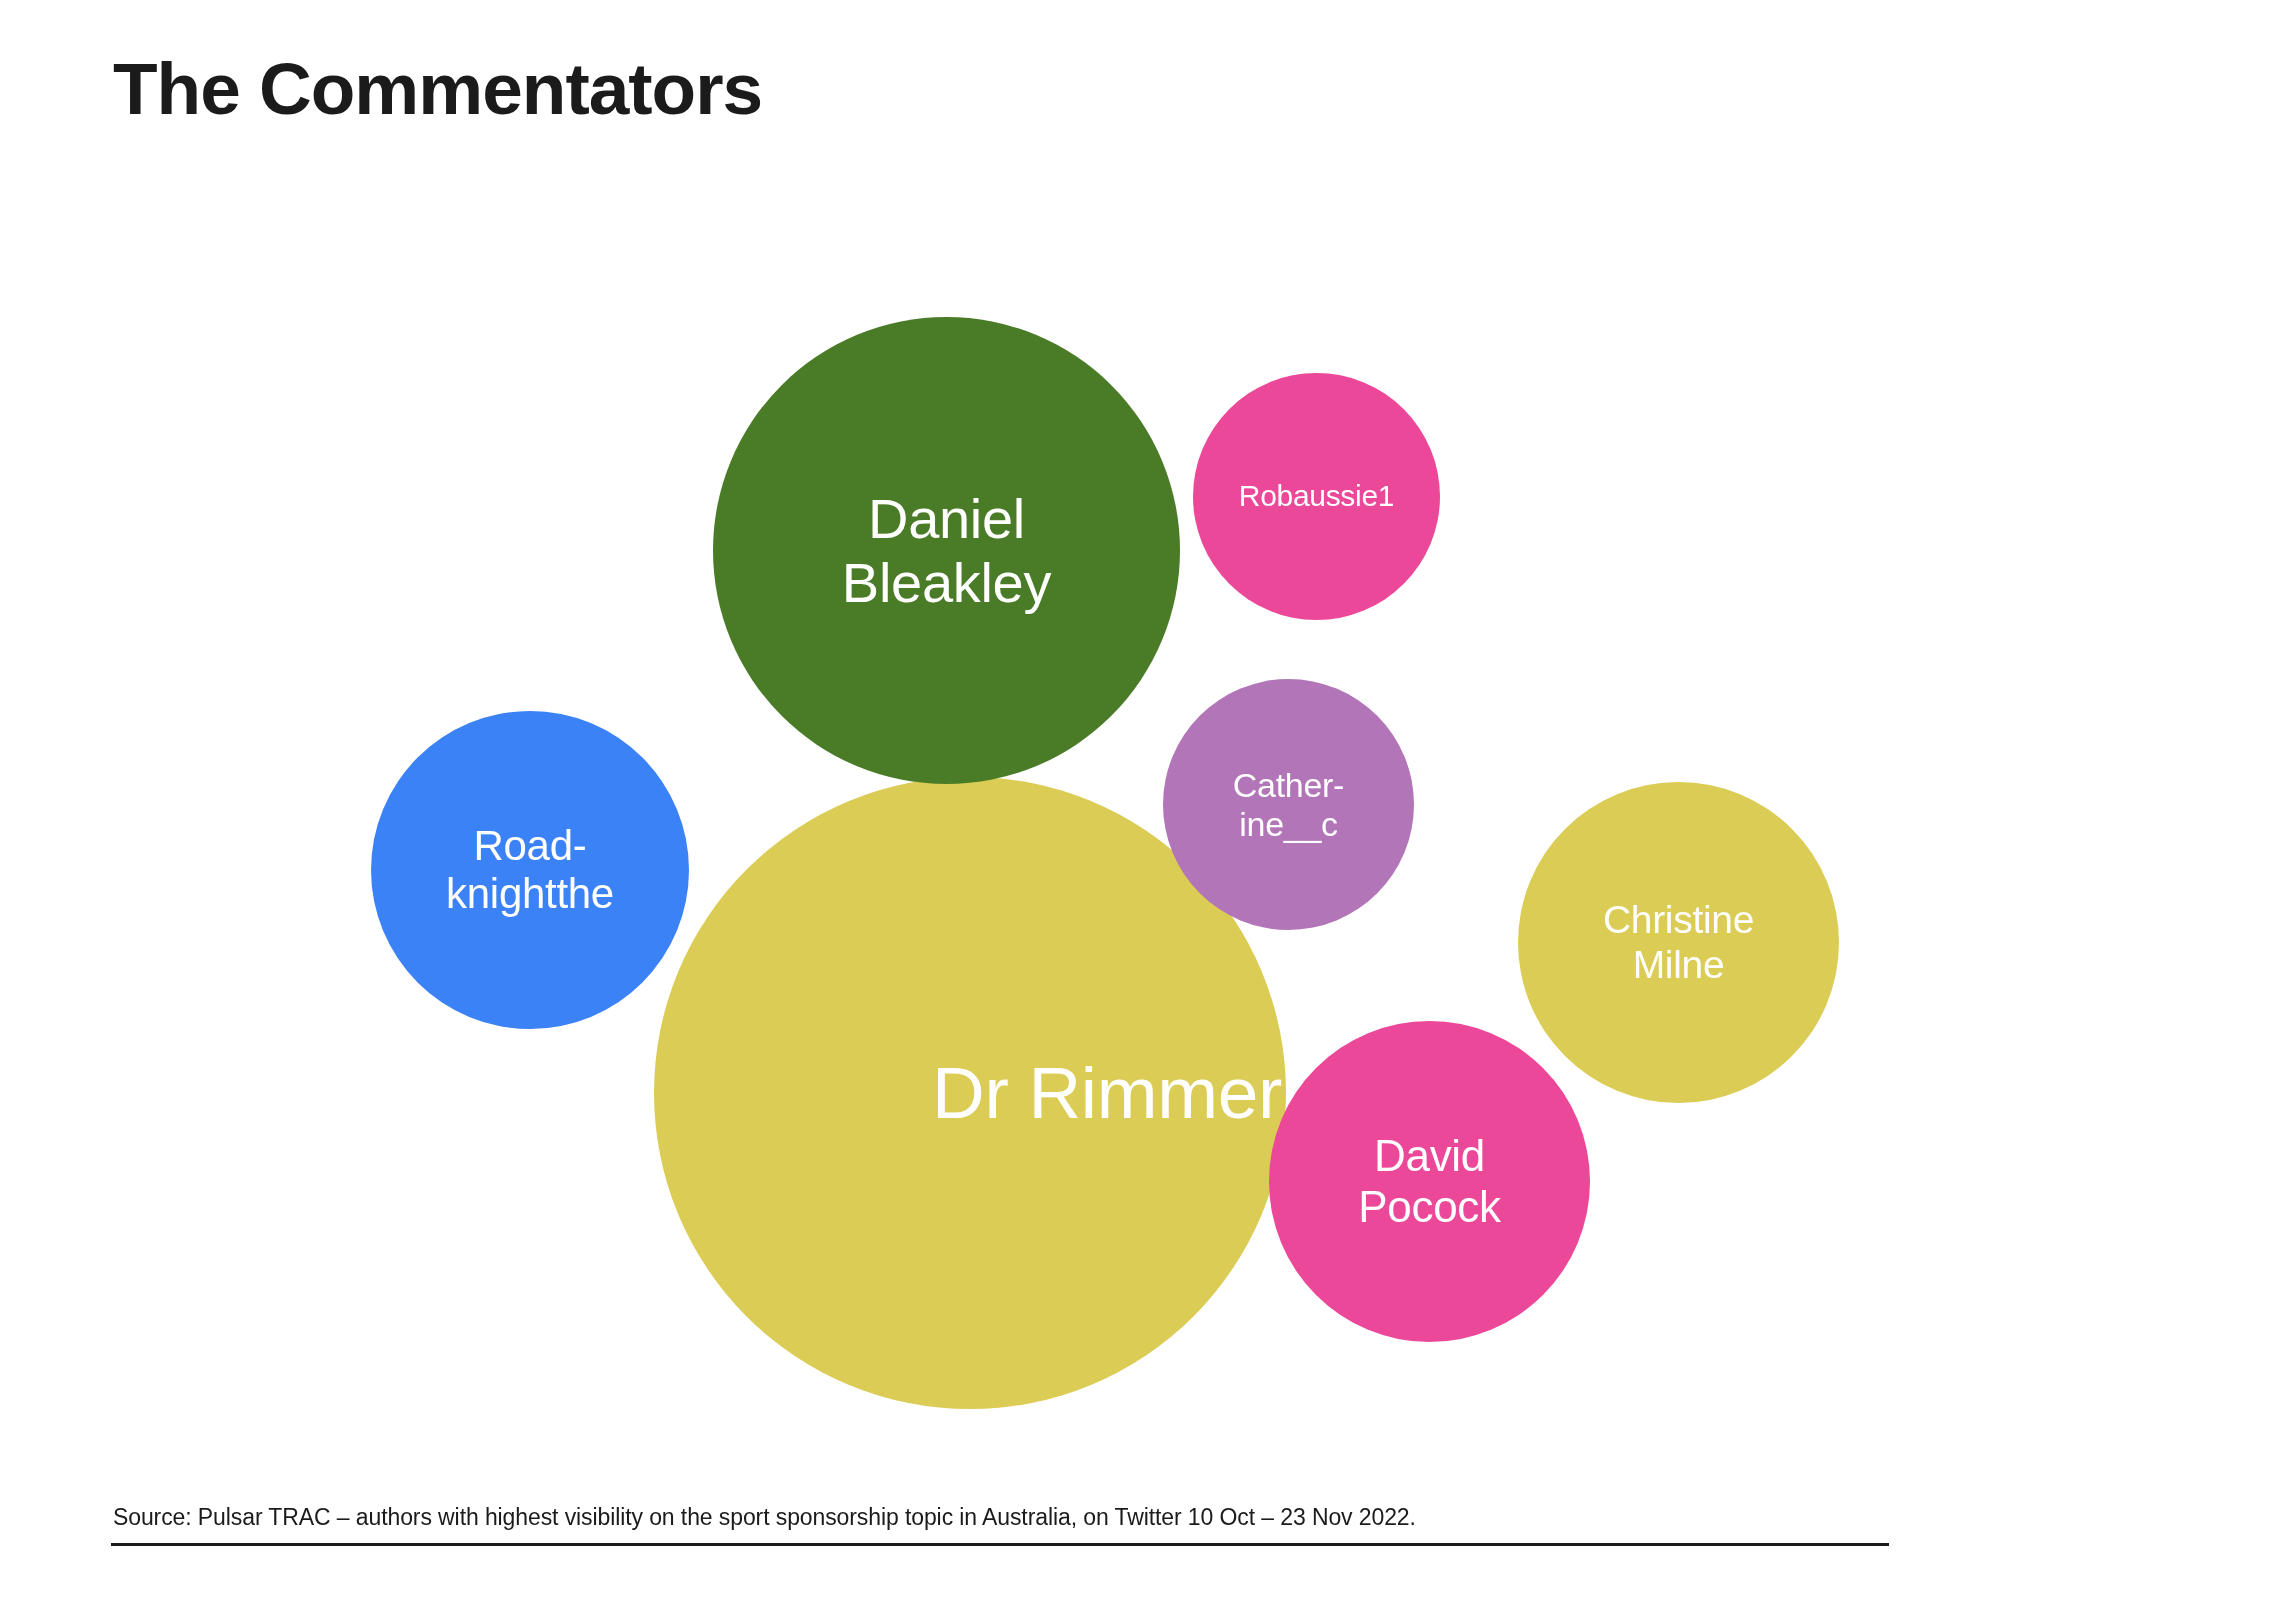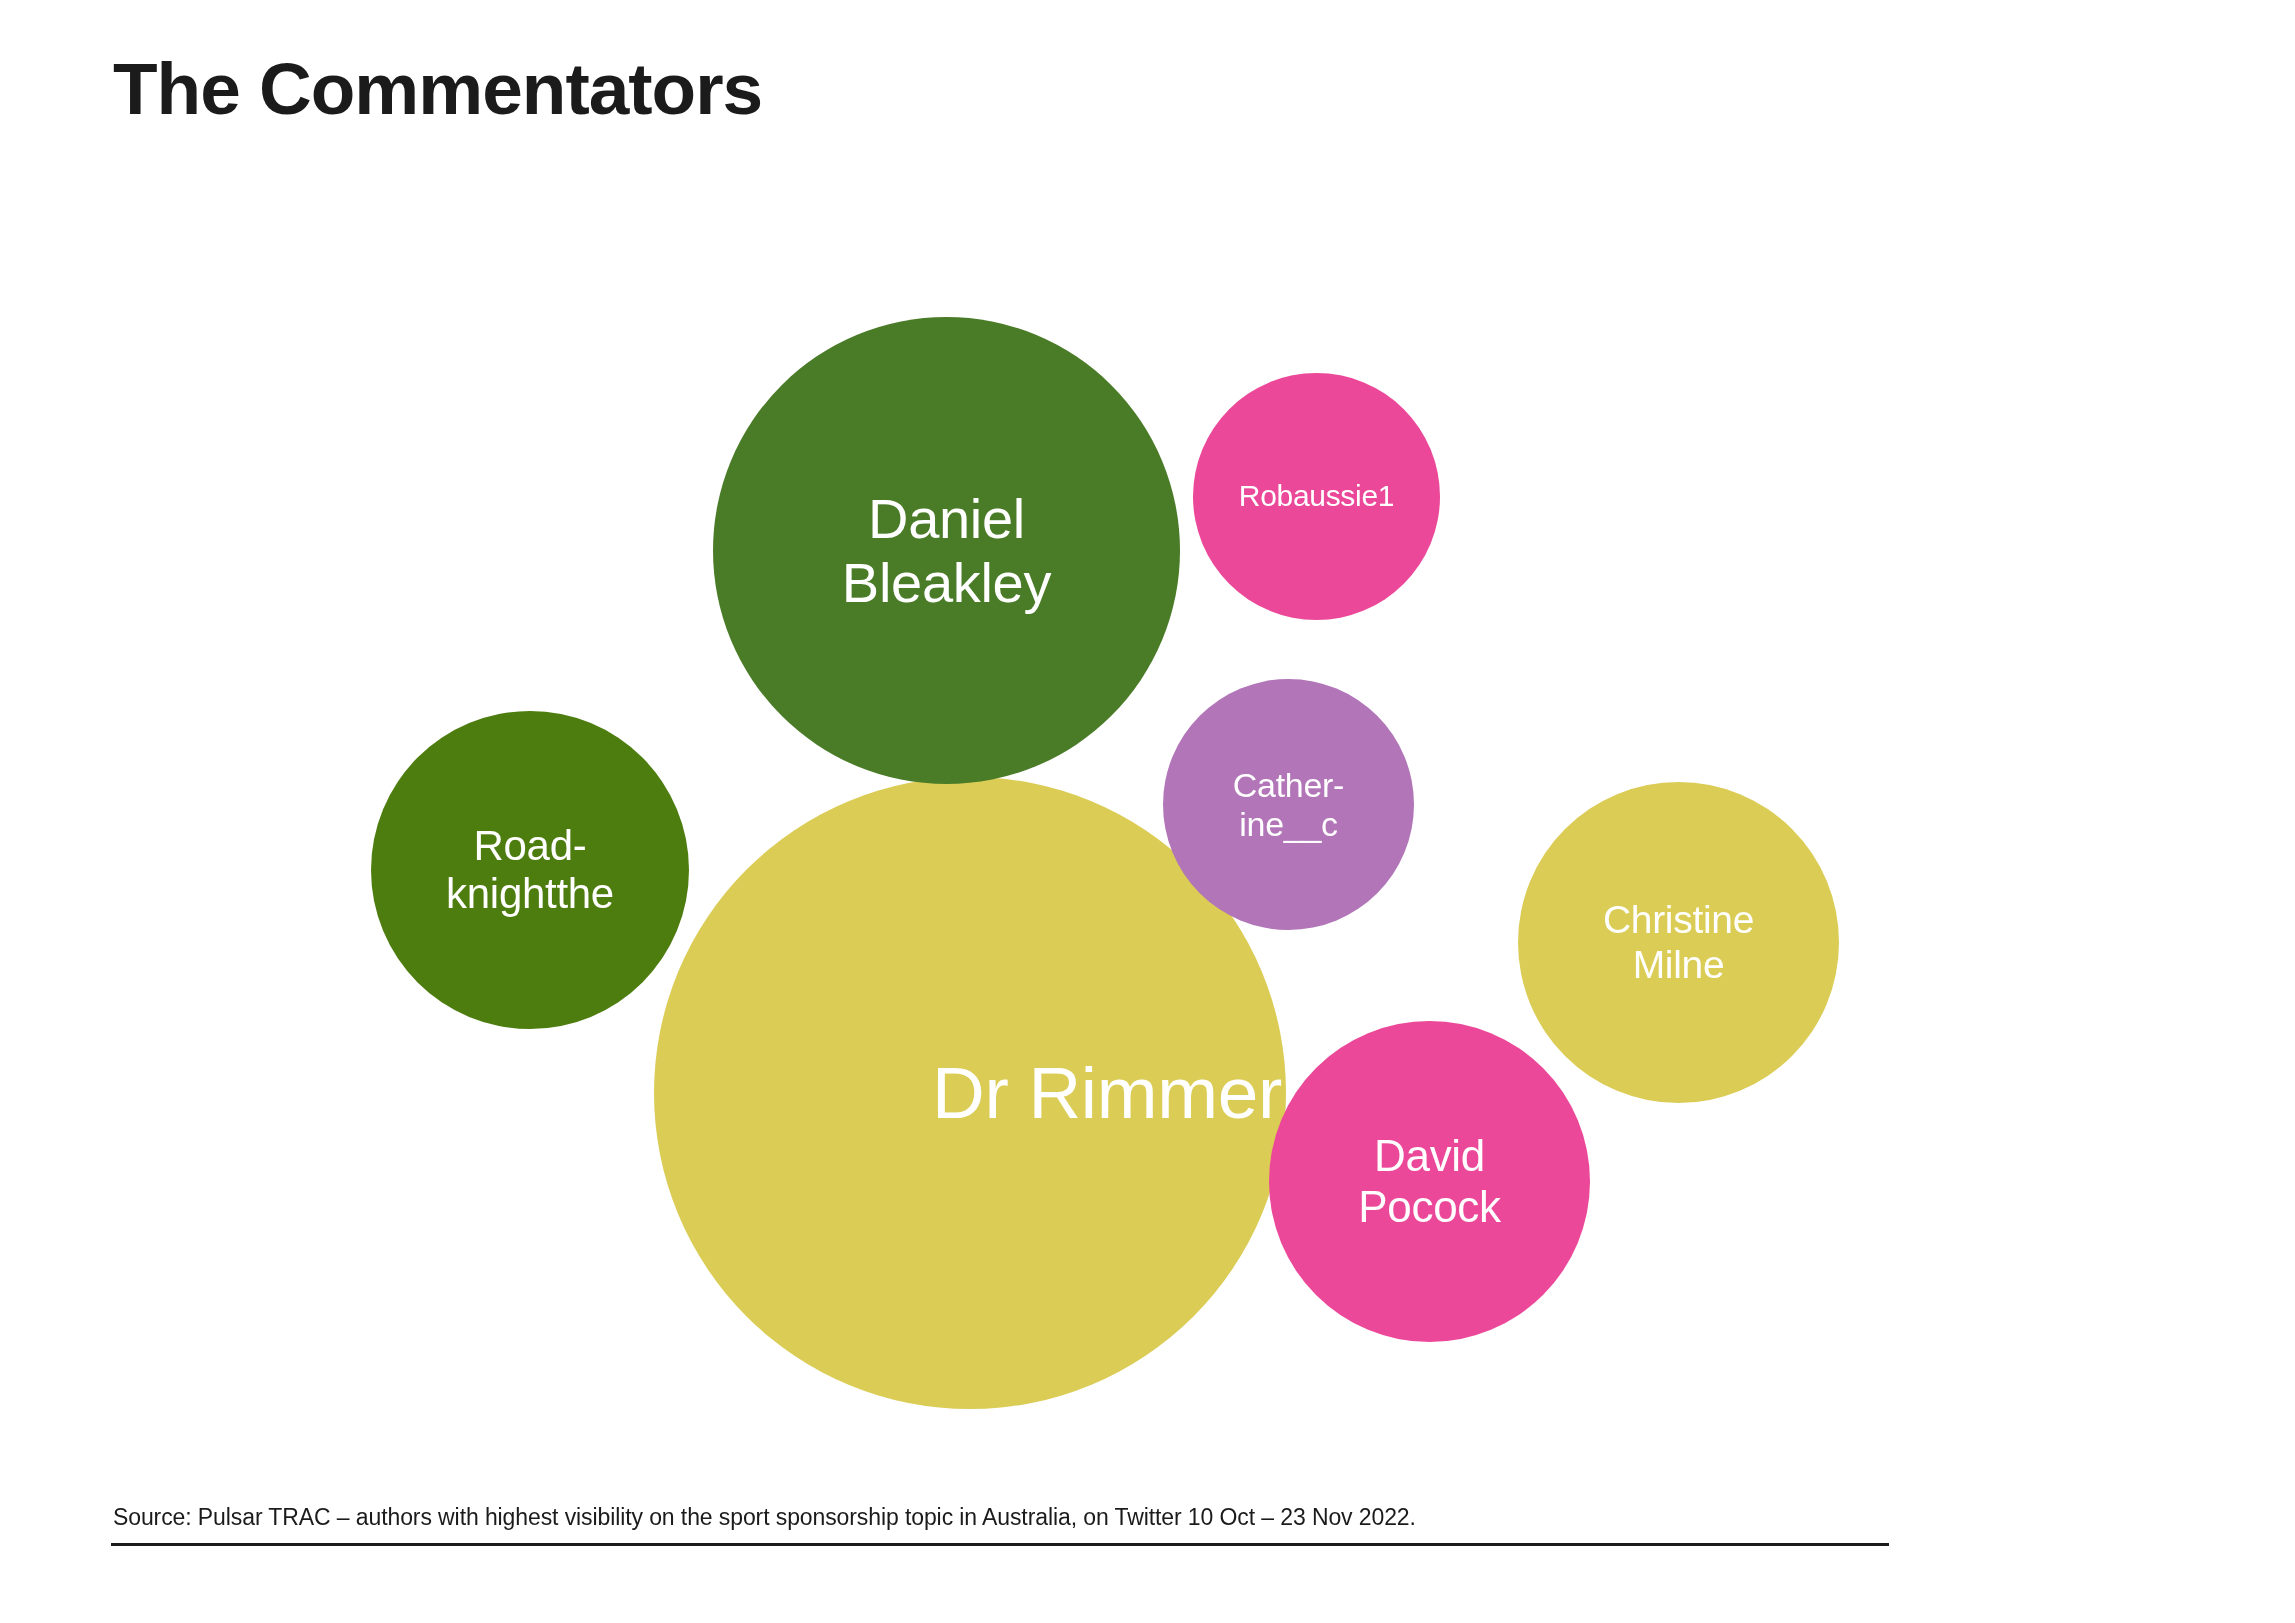--- a/index.html
+++ b/index.html
@@ -129,21 +129,21 @@
 Bleakley</span>
       </div>
       <div class="bubble" style="left: 1518px; top: 782px; width: 321px; height: 321px; background: rgb(219, 204, 85);">
         <span class="bubble-label" style="font-size: 39px;">Christine
 Milne</span>
       </div>
       <div class="bubble" style="left: 1269px; top: 1021px; width: 321px; height: 321px; background: #ec4899;">
         <span class="bubble-label" style="font-size: 44px;">David
 Pocock</span>
       </div>
-      <div class="bubble" style="left: 371px; top: 711px; width: 318px; height: 318px; background: #4d7c0f;">
+      <div class="bubble" style="left: 371px; top: 711px; width: 318px; height: 318px; background: #3b82f6;">
         <span class="bubble-label" style="font-size: 42px;">Road-
 knightthe</span>
       </div>
       <div class="bubble" style="left: 1163px; top: 679px; width: 251px; height: 251px; background: rgb(177, 117, 184);">
         <span class="bubble-label" style="font-size: 34px;">Cather-
 ine__c</span>
       </div>
       <div class="bubble" style="left: 1193px; top: 373px; width: 247px; height: 247px; background: #ec4899;">
         <span class="bubble-label" style="font-size: 30px;">Robaussie1</span>
       </div>

